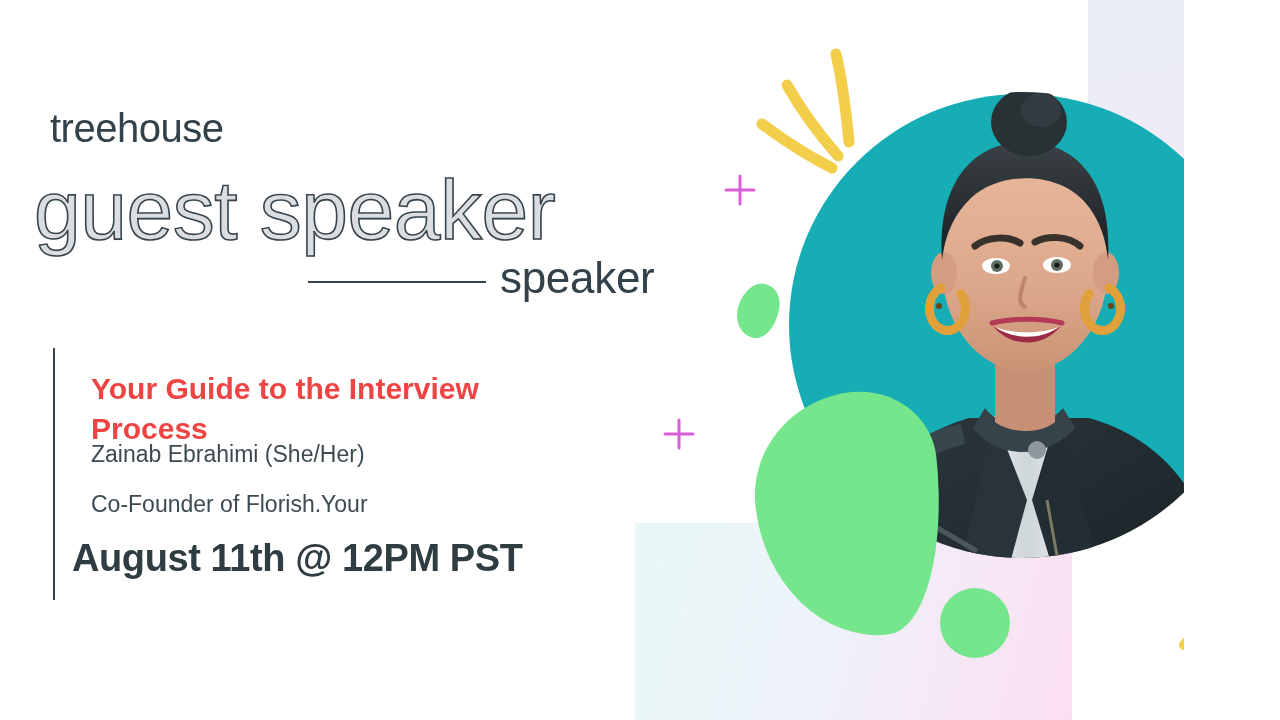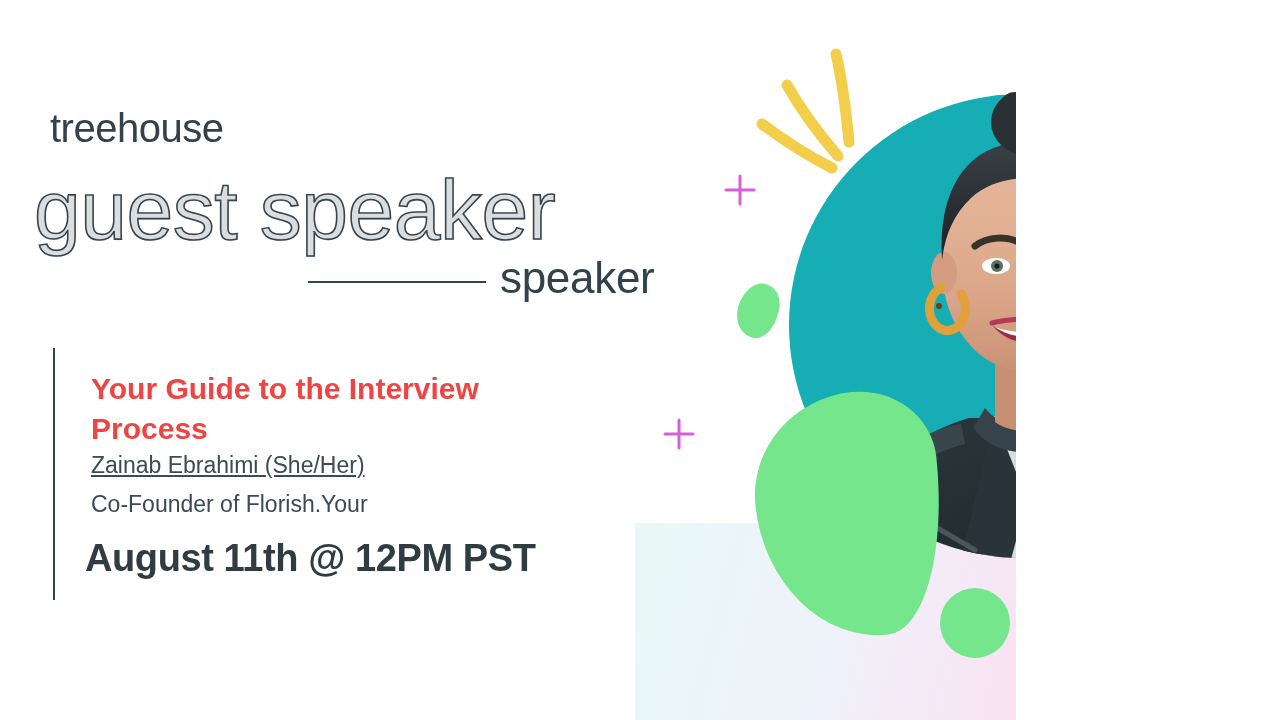--- a/index.html
+++ b/index.html
@@ -1,20 +1,20 @@
 <!DOCTYPE html>
 <html><head>
 <meta charset="utf-8">
 <style>
   html,body{margin:0;padding:0;}
   body{
     width:1280px;height:720px;overflow:hidden;background:#ffffff;
     font-family:"Liberation Sans","DejaVu Sans",sans-serif;
   }
-  #stage{position:relative;width:1016px;height:720px;background:#fff;overflow:hidden;}
+  #stage{position:relative;width:1184px;height:720px;background:#fff;overflow:hidden;}
 
   
   .panel{position:absolute;}
   #panel-top-right{
     left:1088px;top:0;width:192px;height:330px;
     background:linear-gradient(170deg,#e9eef8 0%,#eeecf7 42%,#f7e8f4 75%,#fce9f3 100%);
   }
   #panel-bottom{
     left:635px;top:523px;width:437px;height:197px;
     background:linear-gradient(105deg,#e8f8f6 0%,#eef2fa 45%,#f6e8f6 72%,#fbdff0 100%);
@@ -82,29 +82,29 @@
 
   #detail-rule{
     position:absolute;left:53px;top:348px;width:2px;height:252px;background:#36454d;
   }
 
   #talk-title{
     position:absolute;left:91px;top:369px;width:430px;
     font-size:30px;font-weight:600;line-height:1.32;color:#ef4444;
   }
   #speaker-name{
-    position:absolute;left:91px;top:450px;
-    font-size:23px;font-weight:400;color:#3c4a51;line-height:1.35;text-decoration:underline;
+    position:absolute;left:91px;top:439px;
+    font-size:23px;font-weight:400;color:#3c4a51;line-height:1.35;
   }
   #speaker-role{
     position:absolute;left:91px;top:489px;
     font-size:23px;font-weight:400;color:#3c4a51;line-height:1.35;
   }
   #event-datetime{
-    position:absolute;left:85px;top:536px;
+    position:absolute;left:72px;top:536px;
     font-size:38px;font-weight:700;color:#2f3c42;line-height:1.2;letter-spacing:-0.4px;
   }
 </style>
 </head>
 <body>
 
 <div id="stage">
 
   <div class="panel" id="panel-top-right"></div>
   <div class="panel" id="panel-bottom"></div>

